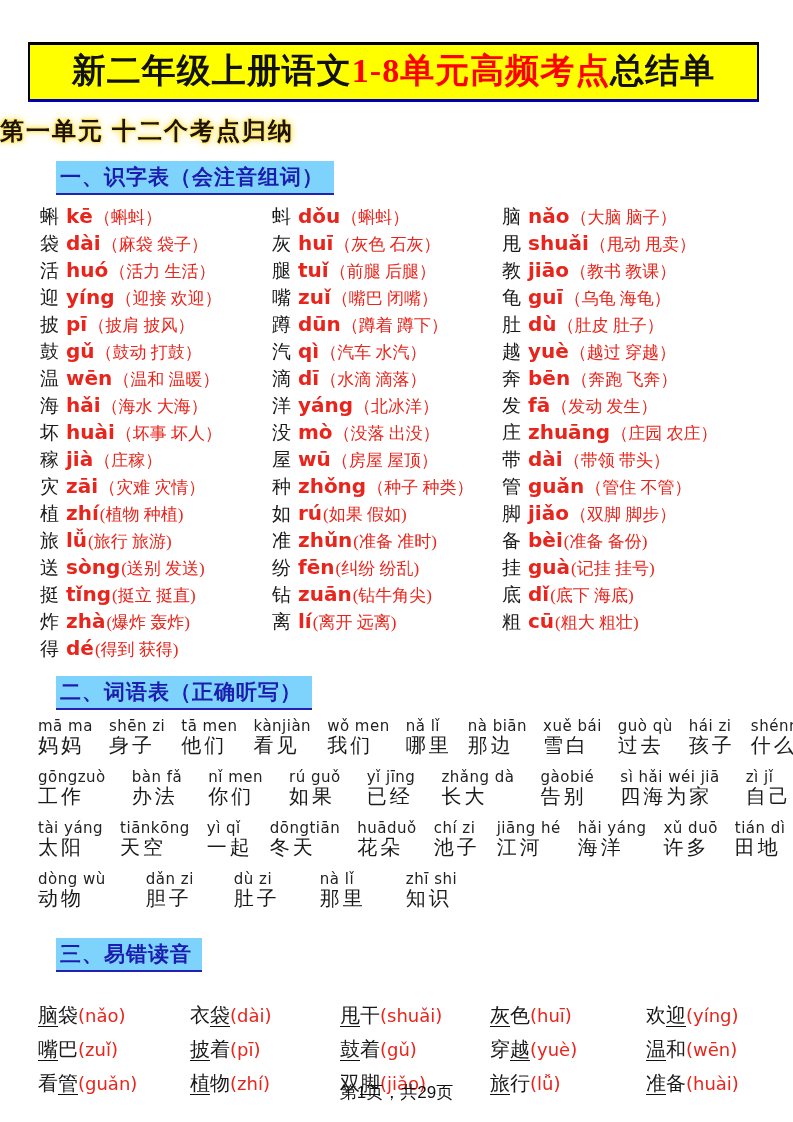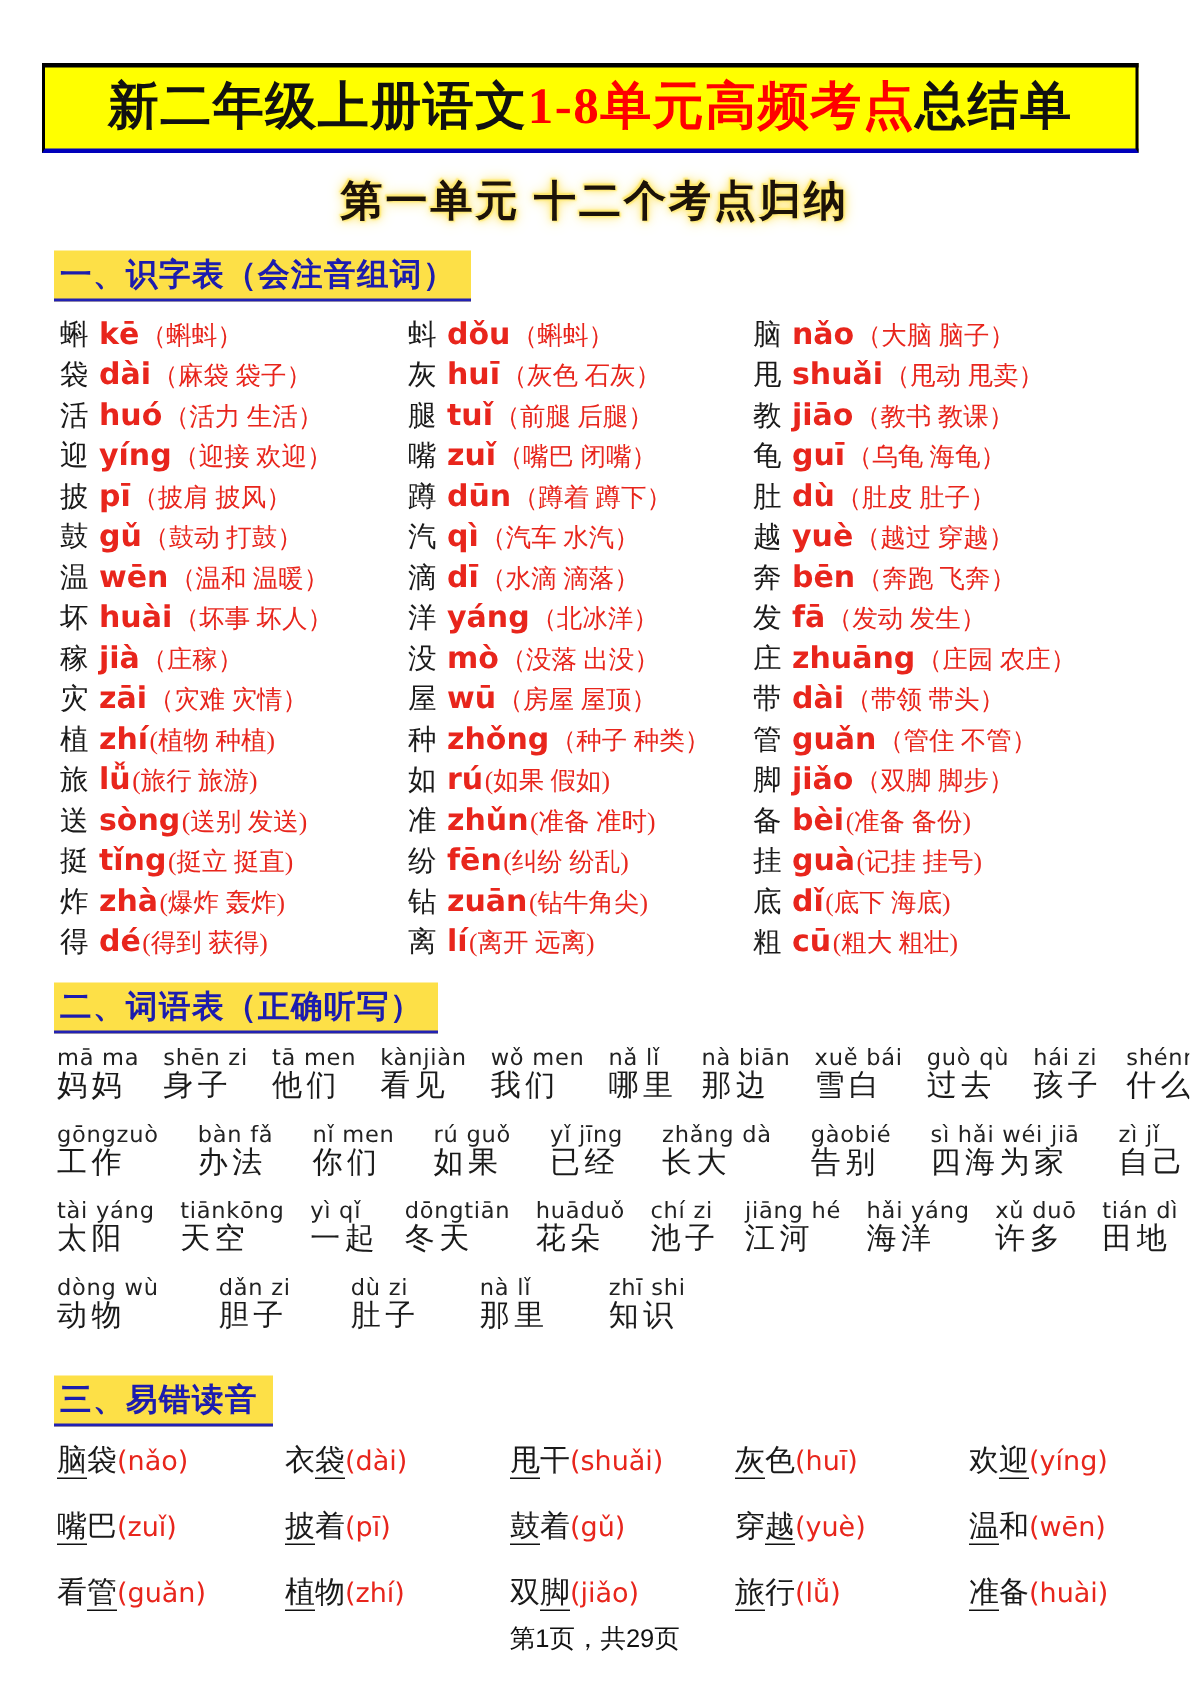--- a/index.html
+++ b/index.html
@@ -6,27 +6,27 @@
   .page{position:relative;width:793px;height:1122px;background:#ffffff;overflow:hidden;
         font-family:"Liberation Sans","DejaVu Sans",sans-serif;color:#111;}
   
   .title-bar{margin:42px 34px 0 28px;background:#ffff00;
              border:2px solid #000;border-top-width:3px;border-bottom:3px solid #0000bb;
              text-align:center;padding:3px 0 5px 0;
              font-family:"Liberation Serif","DejaVu Serif",serif;
              font-weight:700;font-size:34px;letter-spacing:1px;white-space:nowrap;}
   .title-bar .red{color:#ff0000;}
   
-  .subtitle{margin-top:13px;text-align:center;font-size:28px;font-weight:700;color:#1c1208;
+  .subtitle{margin-top:13px;text-align:left;font-size:24px;font-weight:700;color:#1c1208;
             font-family:"Liberation Serif","DejaVu Serif",serif;letter-spacing:2px;
             text-shadow:0 0 3px #ffe want;}
   .subtitle{text-shadow:0 0 2px #ffec80,0 0 5px #ffe560,0 0 9px #ffdf4d,1px 1px 1px #ffec80,-1px -1px 1px #ffec80;}
   
-  .sec-head{display:inline-block;margin:14px 0 6px 36px;padding:2px 10px 2px 4px;
-            background:#fde047;color:#1c1cae;font-size:21px;font-weight:700;
+  .sec-head{display:inline-block;margin:14px 0 6px 56px;padding:2px 10px 2px 4px;
+            background:#7dd3fc;color:#1c1cae;font-size:21px;font-weight:700;
             border-bottom:2px solid #2121b4;letter-spacing:1px;
             font-family:Liberation Sans, sans-serif;}
   
   .zwrap{display:flex;margin:2px 36px 0 40px;}
   .zcol{flex:0 0 auto;}
   .zcol:nth-child(1){width:232px;}
   .zcol:nth-child(2){width:230px;}
   .zcol:nth-child(3){width:250px;}
   .zrow{height:27px;line-height:27px;white-space:nowrap;}
   .zchar{font-size:19px;color:#1a1a1a;margin-right:7px;
@@ -41,21 +41,21 @@
   .wrow:nth-child(2){gap:26px;}
   .wrow:nth-child(3){gap:17px;}
   .wrow:nth-child(4){gap:40px;}
   .witem{display:flex;flex-direction:column;align-items:flex-start;white-space:nowrap;}
   .wpy{font-size:15px;color:#222;line-height:13px;letter-spacing:0.5px;
        font-family:"DejaVu Sans",sans-serif;}
   .whz{font-size:20px;color:#1a1a1a;line-height:25px;letter-spacing:3px;
        font-family:"Liberation Serif","DejaVu Serif",serif;}
   
   .ewrap{display:grid;grid-template-columns:152px 150px 150px 156px 150px;
-         row-gap:17px;margin:4px 30px 0 38px;}
+         row-gap:7px;margin:24px 30px 0 38px;}
   .eitem{font-size:20px;color:#1a1a1a;white-space:nowrap;line-height:26px;
          font-family:"Liberation Serif","DejaVu Serif",serif;}
   .eu{border-bottom:1.5px solid #111;padding-bottom:0px;}
   .epy{color:#e8251c;font-size:18px;font-family:"DejaVu Sans",sans-serif;}
   
   .pager{position:absolute;left:0;right:0;bottom:18px;text-align:center;
          font-size:17px;color:#111;font-family:"Liberation Sans",sans-serif;}
 </style>
 </head>
 <body>
@@ -72,20 +72,21 @@
     <h2 class="sec-head">一、识字表（会注音组词）</h2>
     <div class="zwrap" id="sec1">
         <div class="zcol">
           <div class="zrow"><span class="zchar">蝌</span><span class="zpy">kē</span><span class="zwd">（蝌蚪）</span></div>
           <div class="zrow"><span class="zchar">袋</span><span class="zpy">dài</span><span class="zwd">（麻袋 袋子）</span></div>
           <div class="zrow"><span class="zchar">活</span><span class="zpy">huó</span><span class="zwd">（活力 生活）</span></div>
           <div class="zrow"><span class="zchar">迎</span><span class="zpy">yíng</span><span class="zwd">（迎接 欢迎）</span></div>
           <div class="zrow"><span class="zchar">披</span><span class="zpy">pī</span><span class="zwd">（披肩 披风）</span></div>
           <div class="zrow"><span class="zchar">鼓</span><span class="zpy">gǔ</span><span class="zwd">（鼓动 打鼓）</span></div>
           <div class="zrow"><span class="zchar">温</span><span class="zpy">wēn</span><span class="zwd">（温和 温暖）</span></div>
+          <div class="zrow"><span class="zchar">海</span><span class="zpy">hǎi</span><span class="zwd">（海水 大海）</span></div>
           <div class="zrow"><span class="zchar">坏</span><span class="zpy">huài</span><span class="zwd">（坏事 坏人）</span></div>
           <div class="zrow"><span class="zchar">稼</span><span class="zpy">jià</span><span class="zwd">（庄稼）</span></div>
           <div class="zrow"><span class="zchar">灾</span><span class="zpy">zāi</span><span class="zwd">（灾难 灾情）</span></div>
           <div class="zrow"><span class="zchar">植</span><span class="zpy">zhí</span><span class="zwd">(植物 种植)</span></div>
           <div class="zrow"><span class="zchar">旅</span><span class="zpy">lǚ</span><span class="zwd">(旅行 旅游)</span></div>
           <div class="zrow"><span class="zchar">送</span><span class="zpy">sòng</span><span class="zwd">(送别 发送)</span></div>
           <div class="zrow"><span class="zchar">挺</span><span class="zpy">tǐng</span><span class="zwd">(挺立 挺直)</span></div>
           <div class="zrow"><span class="zchar">炸</span><span class="zpy">zhà</span><span class="zwd">(爆炸 轰炸)</span></div>
           <div class="zrow"><span class="zchar">得</span><span class="zpy">dé</span><span class="zwd">(得到 获得)</span></div>
         </div>

